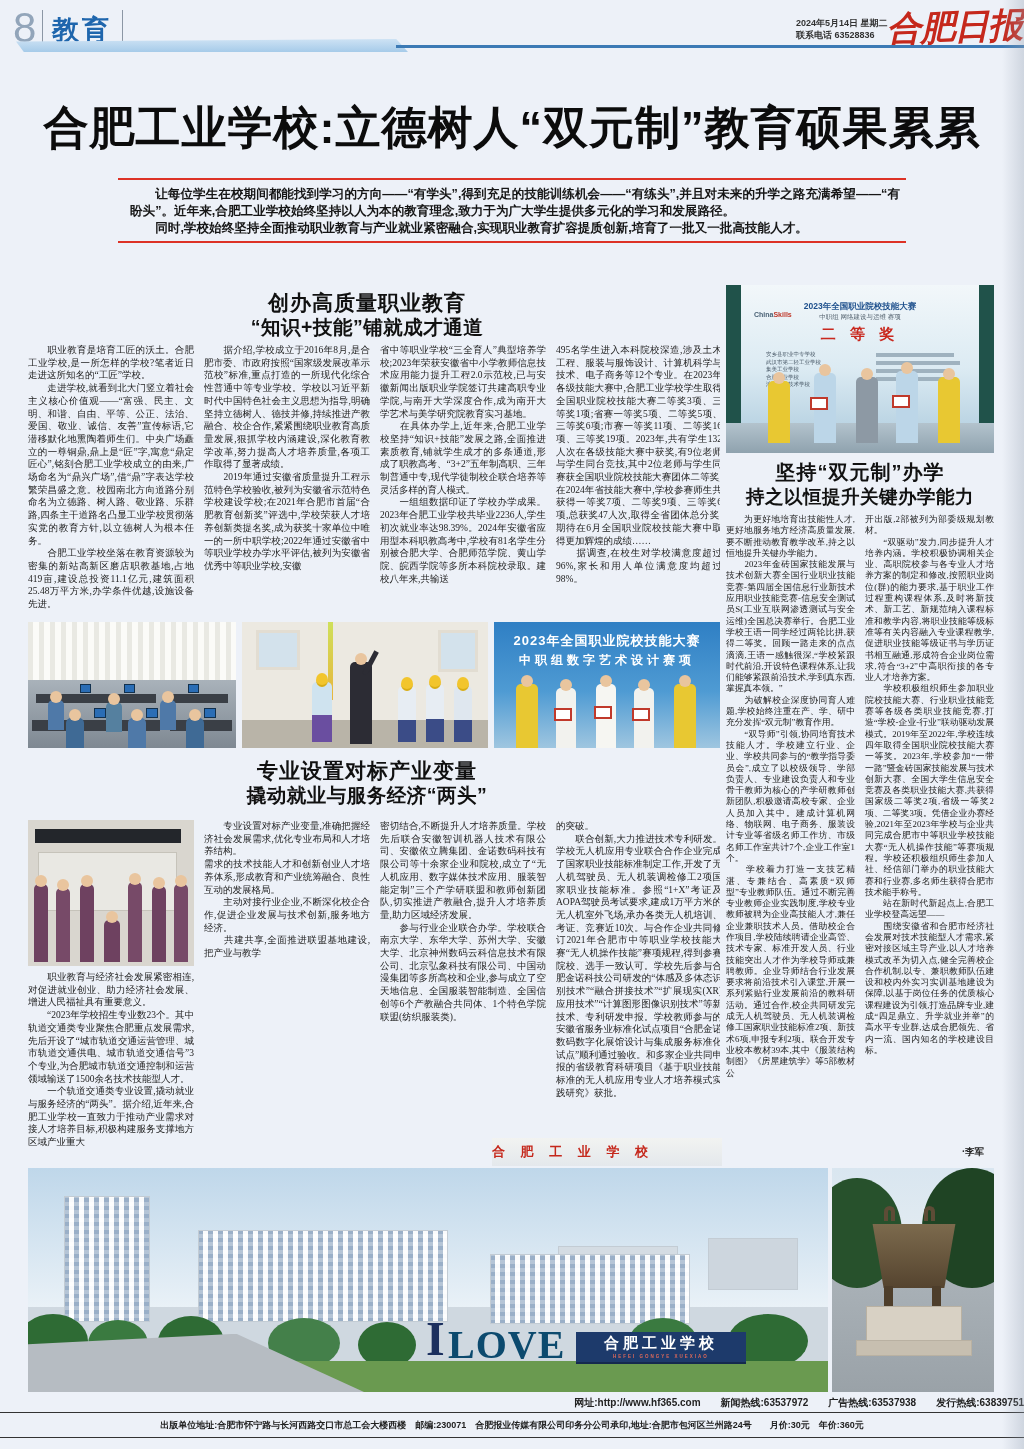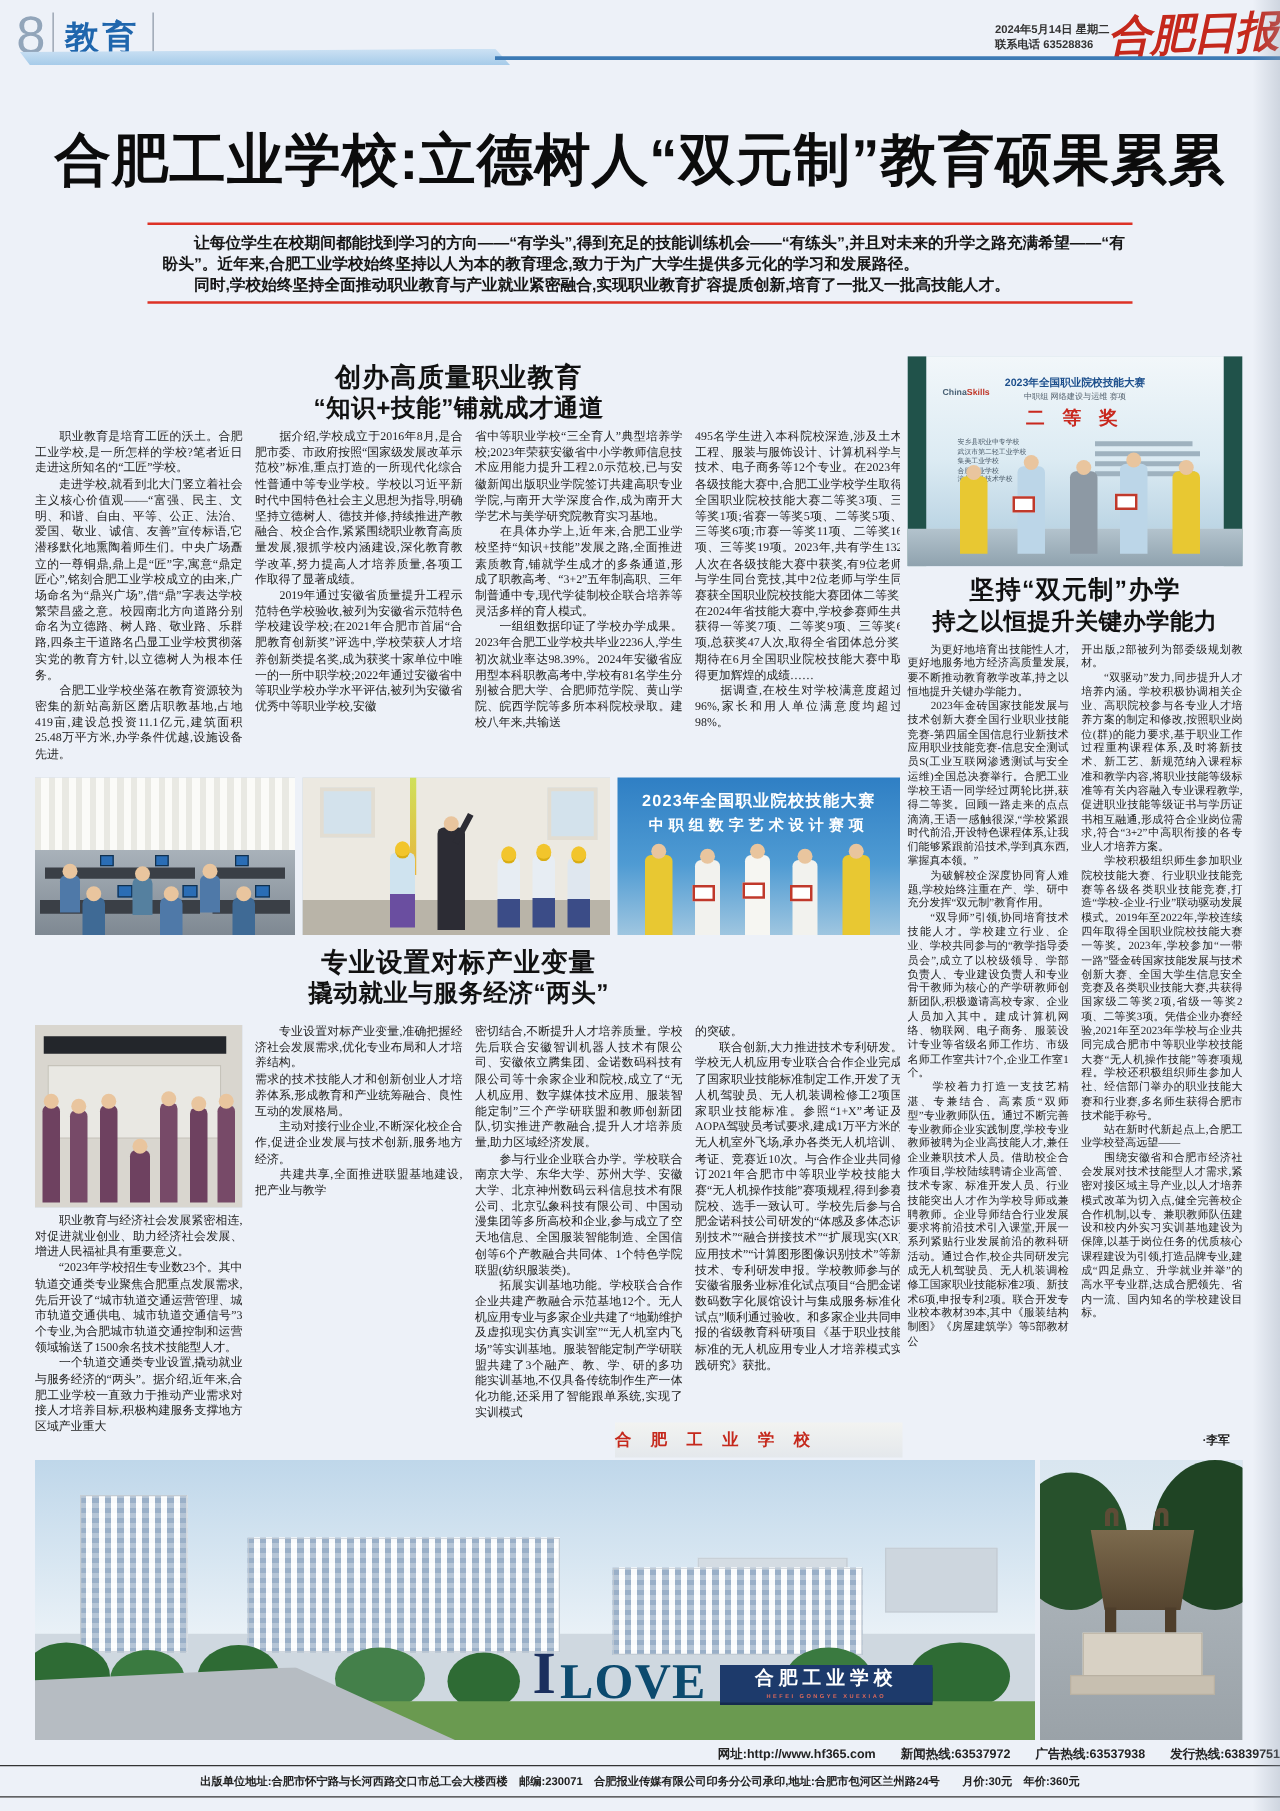--- a/index.html
+++ b/index.html
@@ -252,21 +252,20 @@
   </div>
   <div class="txtcol">
       <p>　　专业设置对标产业变量,准确把握经济社会发展需求,优化专业布局和人才培养结构。</p>
       <p>需求的技术技能人才和创新创业人才培养体系,形成教育和产业统筹融合、良性互动的发展格局。</p>
       <p>　　主动对接行业企业,不断深化校企合作,促进企业发展与技术创新,服务地方经济。</p>
       <p>　　共建共享,全面推进联盟基地建设,把产业与教学</p>
     </div>
   <div class="txtcol">
       <p>密切结合,不断提升人才培养质量。学校先后联合安徽智训机器人技术有限公司、安徽依立腾集团、金诺数码科技有限公司等十余家企业和院校,成立了“无人机应用、数字媒体技术应用、服装智能定制”三个产学研联盟和教师创新团队,切实推进产教融合,提升人才培养质量,助力区域经济发展。</p>
       <p>　　参与行业企业联合办学。学校联合南京大学、东华大学、苏州大学、安徽大学、北京神州数码云科信息技术有限公司、北京弘象科技有限公司、中国动漫集团等多所高校和企业,参与成立了空天地信息、全国服装智能制造、全国信创等6个产教融合共同体、1个特色学院联盟(纺织服装类)。</p>
-      <p>　　拓展实训基地功能。学校联合合作企业共建产教融合示范基地12个。无人机应用专业与多家企业共建了“地勤维护及虚拟现实仿真实训室”“无人机室内飞场”等实训基地。服装智能定制产学研联盟共建了3个融产、教、学、研的多功能实训基地,不仅具备传统制作生产一体化功能,还采用了智能跟单系统,实现了实训模式</p>
     </div>
   <div class="txtcol">
       <p>的突破。</p>
       <p>　　联合创新,大力推进技术专利研发。学校无人机应用专业联合合作企业完成了国家职业技能标准制定工作,开发了无人机驾驶员、无人机装调检修工2项国家职业技能标准。参照“1+X”考证及AOPA驾驶员考试要求,建成1万平方米的无人机室外飞场,承办各类无人机培训、考证、竞赛近10次。与合作企业共同修订2021年合肥市中等职业学校技能大赛“无人机操作技能”赛项规程,得到参赛院校、选手一致认可。学校先后参与合肥金诺科技公司研发的“体感及多体态识别技术”“融合拼接技术”“扩展现实(XR)应用技术”“计算图形图像识别技术”等新技术、专利研发申报。学校教师参与的安徽省服务业标准化试点项目“合肥金诺数码数字化展馆设计与集成服务标准化试点”顺利通过验收。和多家企业共同申报的省级教育科研项目《基于职业技能标准的无人机应用专业人才培养模式实践研究》获批。</p>
     </div>
 </div>
 
 <div class="abs rooftop">合 肥 工 业 学 校</div>
 
 <div class="photo" style="left:28px;top:1168px;width:800px;height:224px">

